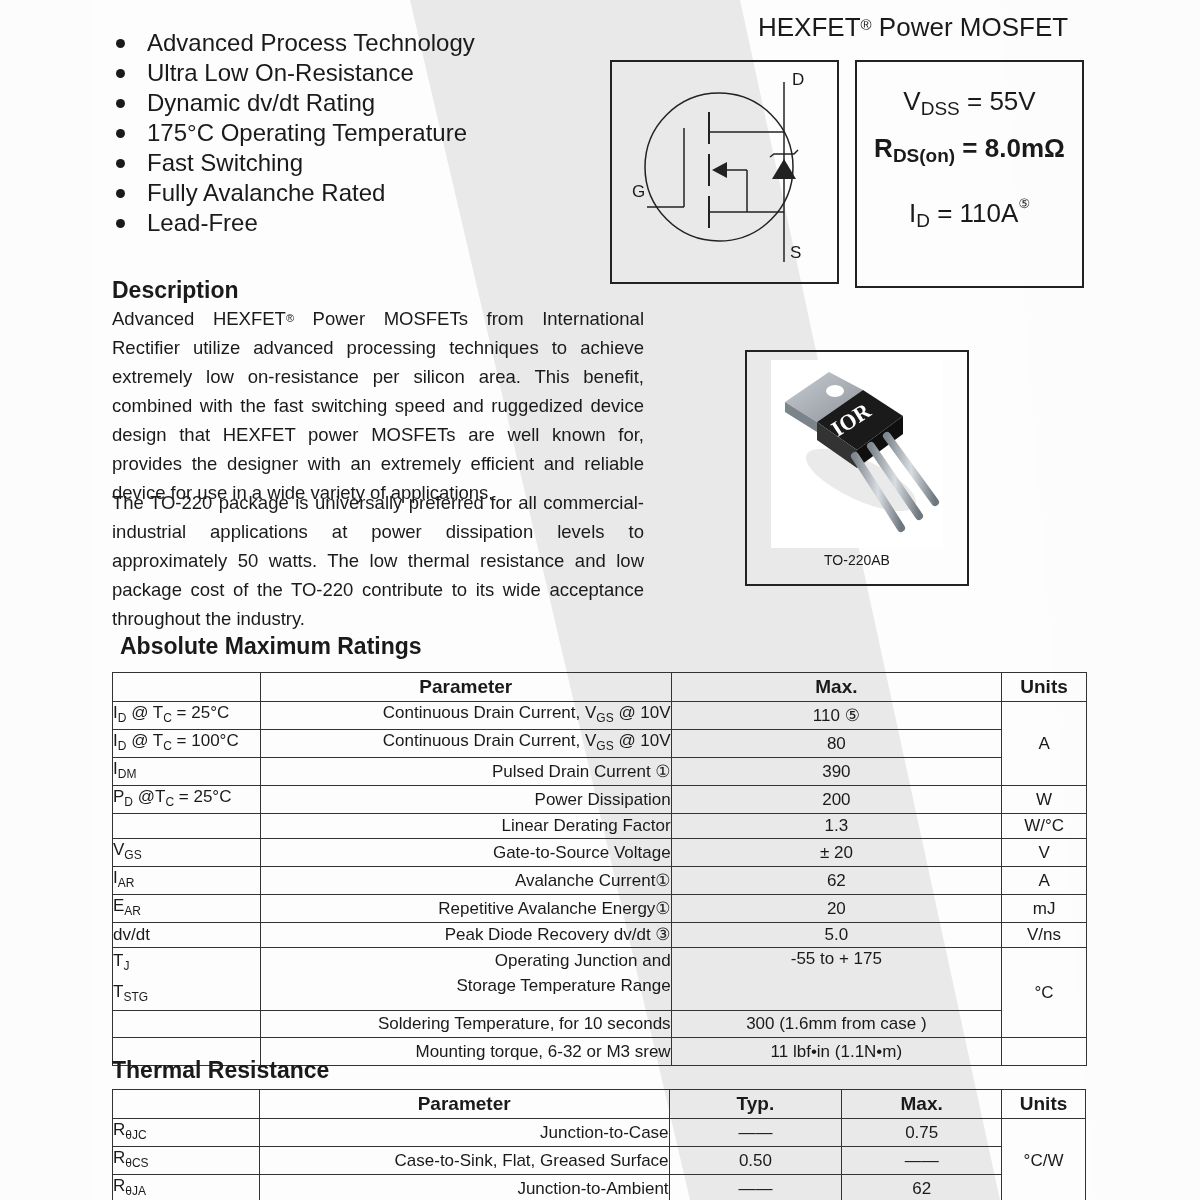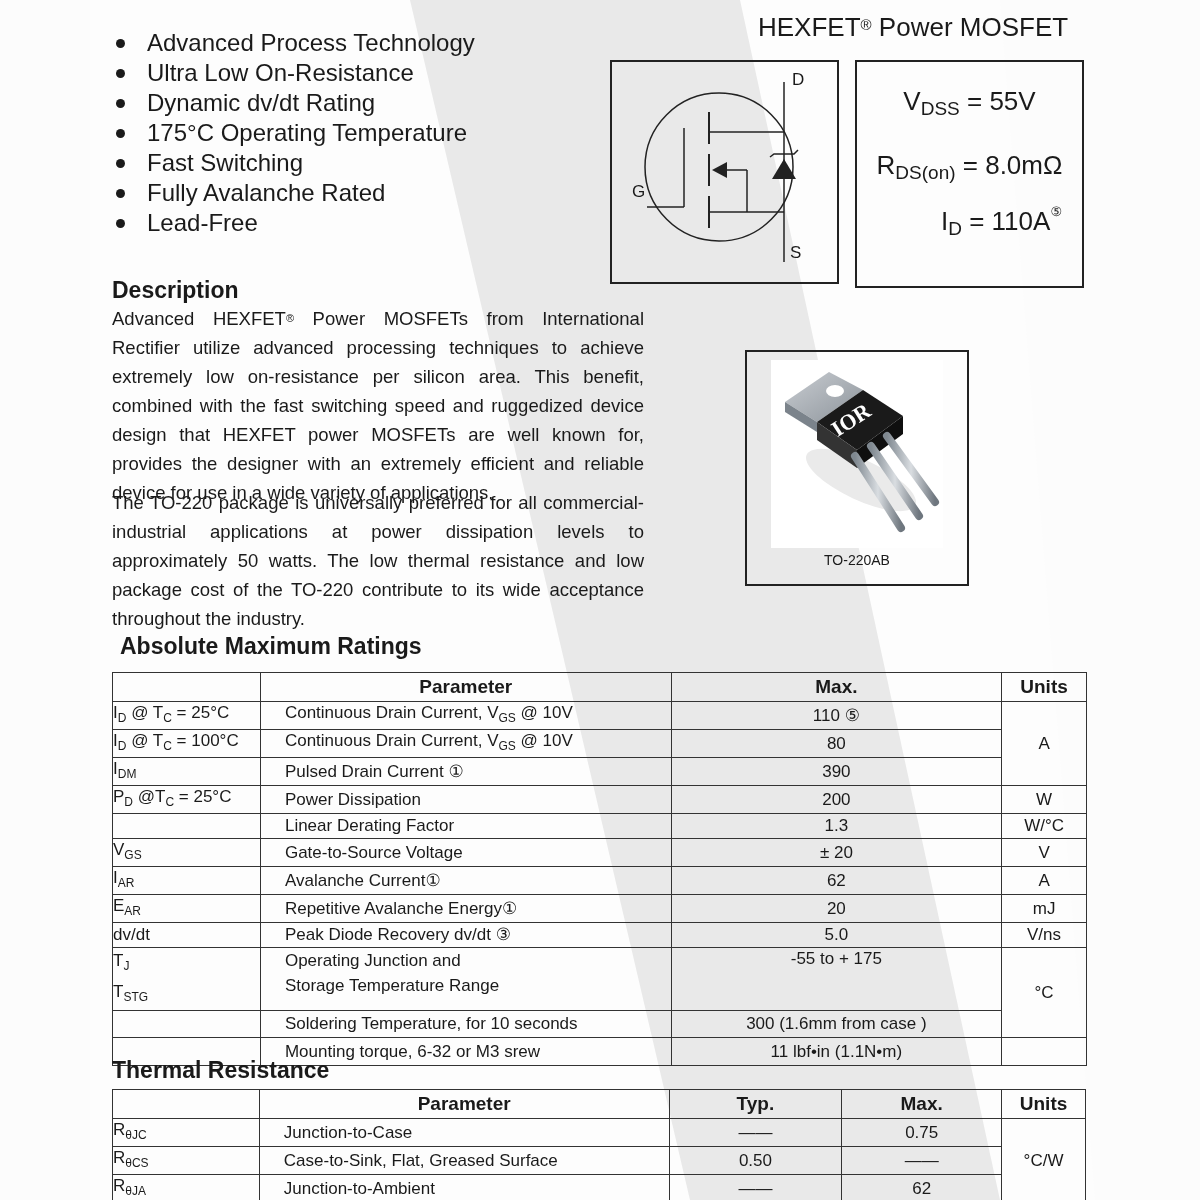--- a/index.html
+++ b/index.html
@@ -30,21 +30,21 @@
   .desc sup { font-size:11px; vertical-align:top; }
 
   .pkg-box { left:745px; top:350px; width:224px; height:236px; border:2px solid #222; box-sizing:border-box; }
   .pkg-img { position:absolute; left:24px; top:8px; width:172px; height:188px; background:#ffffff; }
   .pkg-label { position:absolute; left:0; width:100%; top:200px; text-align:center; font-size:14px; }
 
   table.t { border-collapse:collapse; position:absolute; z-index:1; font-size:17px; }
   table.t td, table.t th { border:1.5px solid #333; padding:0; height:24px; line-height:22px; white-space:nowrap; }
   table.t th { font-weight:bold; font-size:19px; text-align:center; height:28px; }
   table.t .sym { text-align:left; }
-  table.t .par { padding-left:24px; text-align:left; }
+  table.t .par { padding-left:24px; text-align:right; }
   table.t .num { text-align:center; }
   table.t sub { font-size:12px; vertical-align:-4px; }
   .tall-sym { line-height:25px !important; vertical-align:top;margin-left:45px; }
 </style>
 </head>
 <body>
 
 <svg class="wm" viewBox="0 0 1200 1200">
   <polygon points="410,0 740,0 1000,1200 690,1200" fill="#e9e9e9"></polygon>
   <polygon points="1000,0 1200,0 1200,1200 1095,1200" fill="#fcfcfc"></polygon>
@@ -101,22 +101,22 @@
     <polygon points="160,117 184,117 172,97" fill="#222"></polygon>
     <path d="M158,95 L162,92 L182,92 L186,88" fill="none" stroke="#222" stroke-width="1.5"></path>
   </svg>
   <span style="position:absolute;left:180px;top:8px;font-size:17px;">D</span>
   <span style="position:absolute;left:20px;top:120px;font-size:17px;">G</span>
   <span style="position:absolute;left:178px;top:181px;font-size:17px;">S</span>
 </div>
 
 <div class="abs spec-box">
   <div class="spec-line" style="top:24px;"><span>V</span><sub>DSS</sub><span> = 55V</span></div>
-  <div class="spec-line" style="top:88px;"><span>R</span><sub>DS(on)</sub><span> = 8.0mΩ</span></div>
-  <div class="spec-line" style="top:144px;padding-left:32px;"><span>I</span><sub>D</sub><span> = 110A</span><sup>⑤</sup></div>
+  <div class="spec-line" style="top:71px;font-weight:bold;"><span>R</span><sub>DS(on)</sub><span> = 8.0mΩ</span></div>
+  <div class="spec-line" style="top:136px;"><span>I</span><sub>D</sub><span> = 110A</span><sup>⑤</sup></div>
 </div>
 
 <div class="abs h2" style="left:112px;top:276px;">Description</div>
 <p class="abs desc" style="top:304px;"><span>Advanced HEXFET</span><sup>®</sup><span> Power MOSFETs from International Rectifier utilize advanced processing techniques to achieve extremely low  on-resistance per silicon area.  This benefit, combined with the fast switching speed and ruggedized device design that HEXFET power MOSFETs are well known for, provides the designer with an extremely efficient and reliable device for use in a wide variety of applications.</span></p>
 <p class="abs desc" style="top:488px;">The TO-220 package is universally preferred for all commercial-industrial applications at power dissipation levels to approximately 50 watts.  The low thermal resistance and low package cost of the TO-220 contribute to its wide acceptance throughout the industry.</p>
 
 <div class="abs pkg-box">
   <div class="pkg-img">
     <svg width="172" height="188" viewBox="0 0 172 188">
       <defs>

